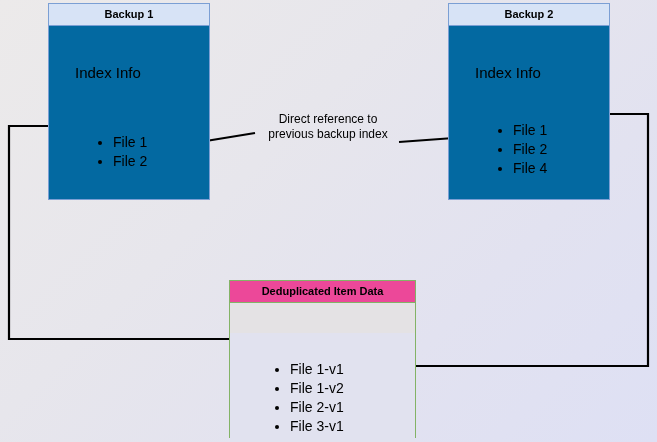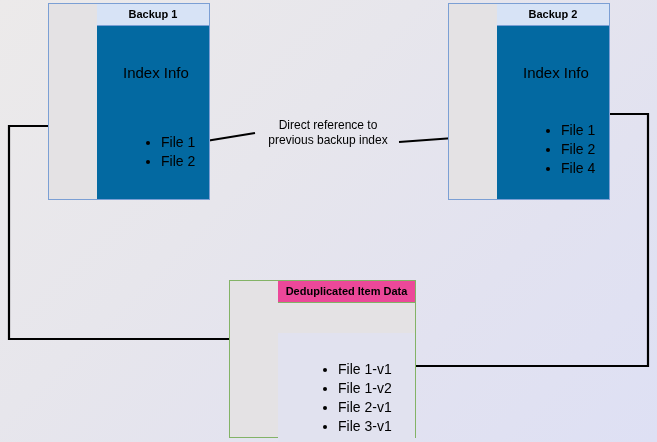--- a/index.html
+++ b/index.html
@@ -24,21 +24,20 @@
     top: 0;
     width: 657px;
     height: 442px;
     pointer-events: none;
   }
   .node {
     position: absolute;
     box-sizing: border-box;
     border: 1px solid #7b9fd4;
     background: #e4e2e4;
-    padding-left: 48px;
   }
   .node.green {
     border: 1px solid #83b366;
   }
   .node-header {
     box-sizing: border-box;
     height: 22px;
     line-height: 21px;
     text-align: center;
     font-size: 11px;
@@ -146,18 +145,18 @@
     <div class="node-body">
       <ul class="file-list" style="left:44px; top:27px;">
         <li>File 1-v1</li>
         <li>File 1-v2</li>
         <li>File 2-v1</li>
         <li>File 3-v1</li>
       </ul>
     </div>
   </div>
 
-  <div class="edge-label" style="left:249px; top:118px; width:158px;">
+  <div class="edge-label" style="left:249px; top:112px; width:158px;">
     <div>Direct reference to</div>
     <div>previous backup index</div>
   </div>
 
 </div>
 
 </body></html>

